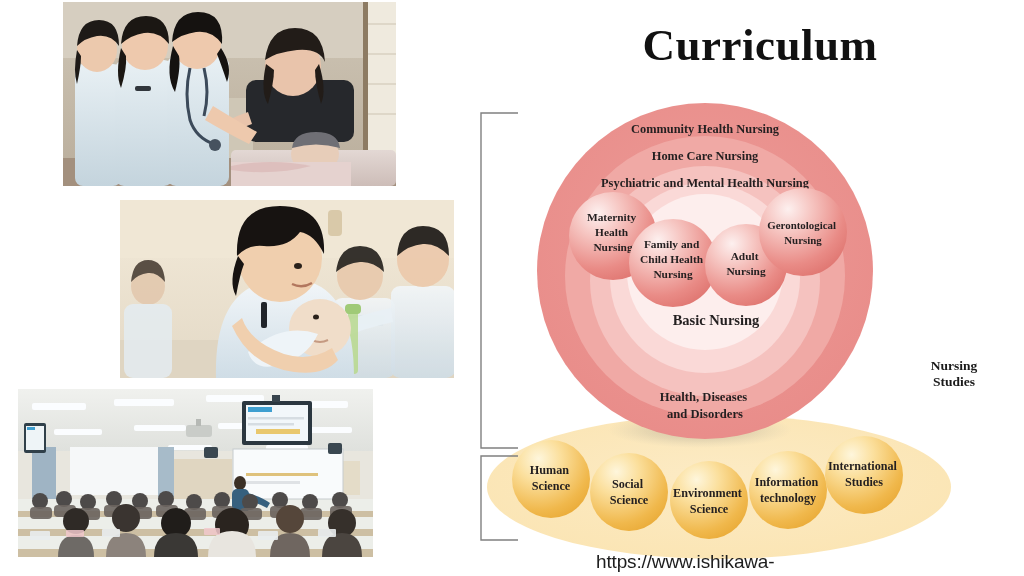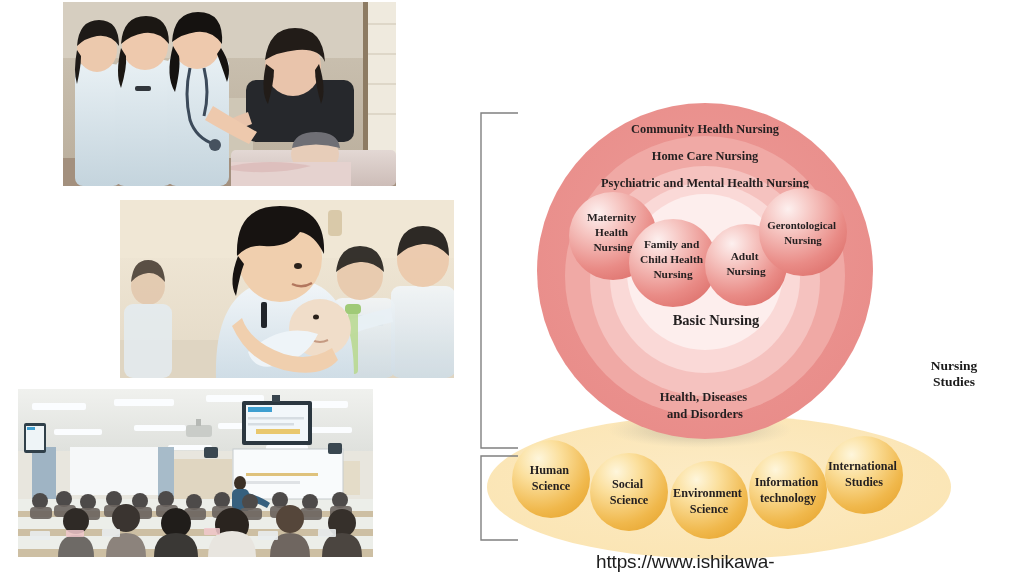--- a/index.html
+++ b/index.html
@@ -381,20 +381,21 @@
         <rect x="240" y="142" width="20" height="9" rx="1"></rect>
         <rect x="300" y="140" width="18" height="8" rx="1"></rect>
       </g>
       <g fill="#f2c9cd" opacity="0.85">
         <rect x="48" y="141" width="18" height="7" rx="1"></rect>
         <rect x="186" y="139" width="16" height="7" rx="1"></rect>
       </g>
     </svg>
   </div>
 
+  <div id="page-title">Curriculum</div>
 
   <div id="curriculum-diagram">
     <svg viewBox="0 0 554 476">
       <defs>
         <radialGradient id="gPinkBubble" cx="0.33" cy="0.24" r="0.88">
           <stop offset="0" stop-color="#fdf0ef"></stop>
           <stop offset="0.30" stop-color="#f6c6c2"></stop>
           <stop offset="0.72" stop-color="#e98b86"></stop>
           <stop offset="1" stop-color="#dd706b"></stop>
         </radialGradient>

